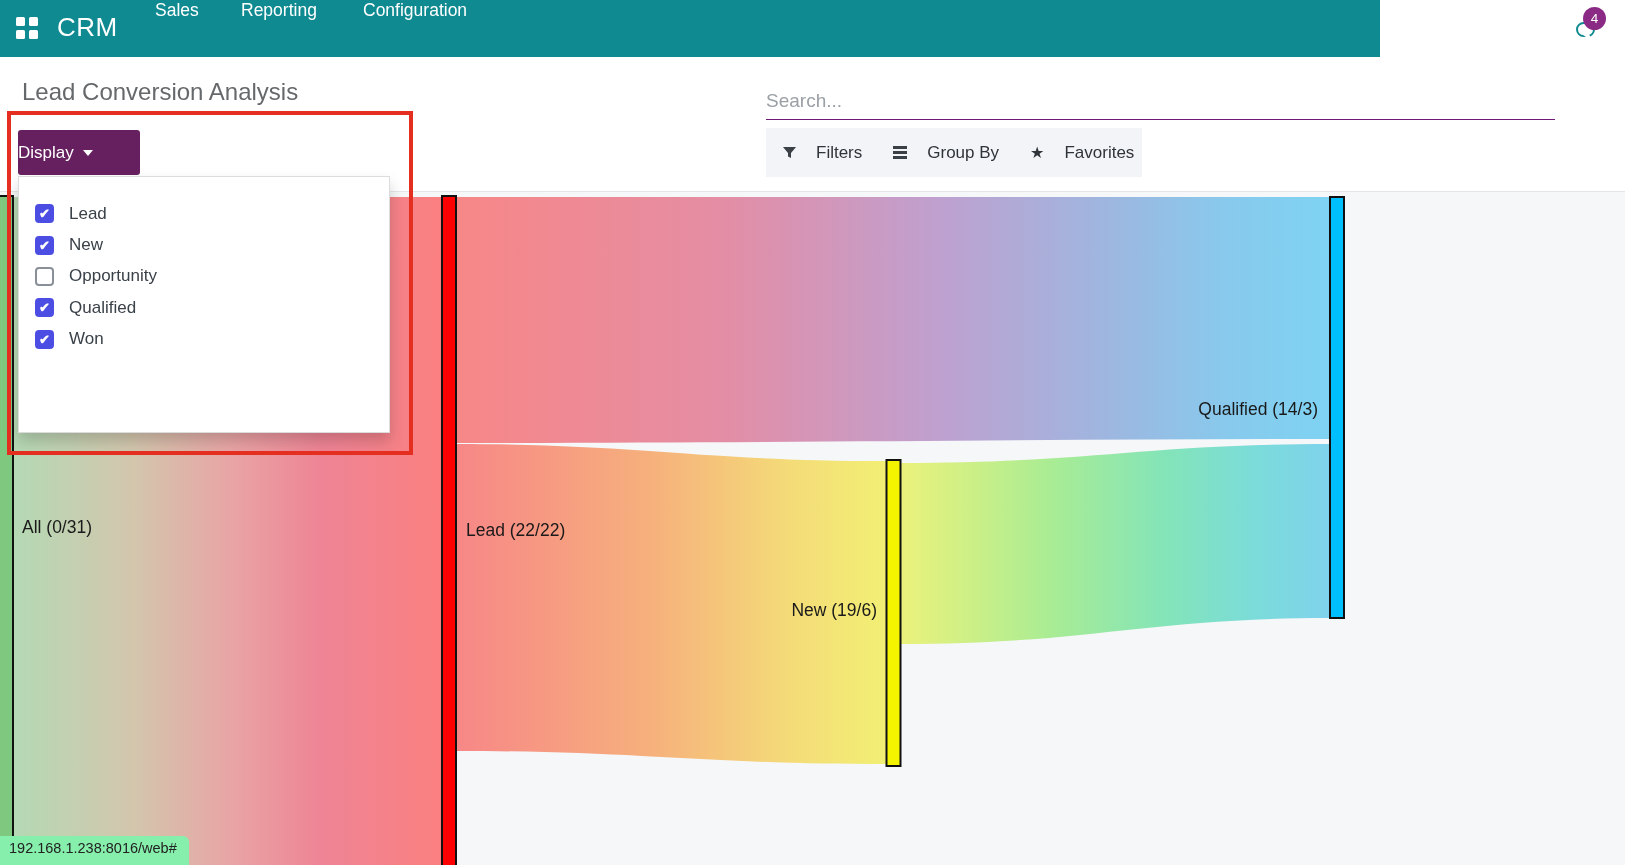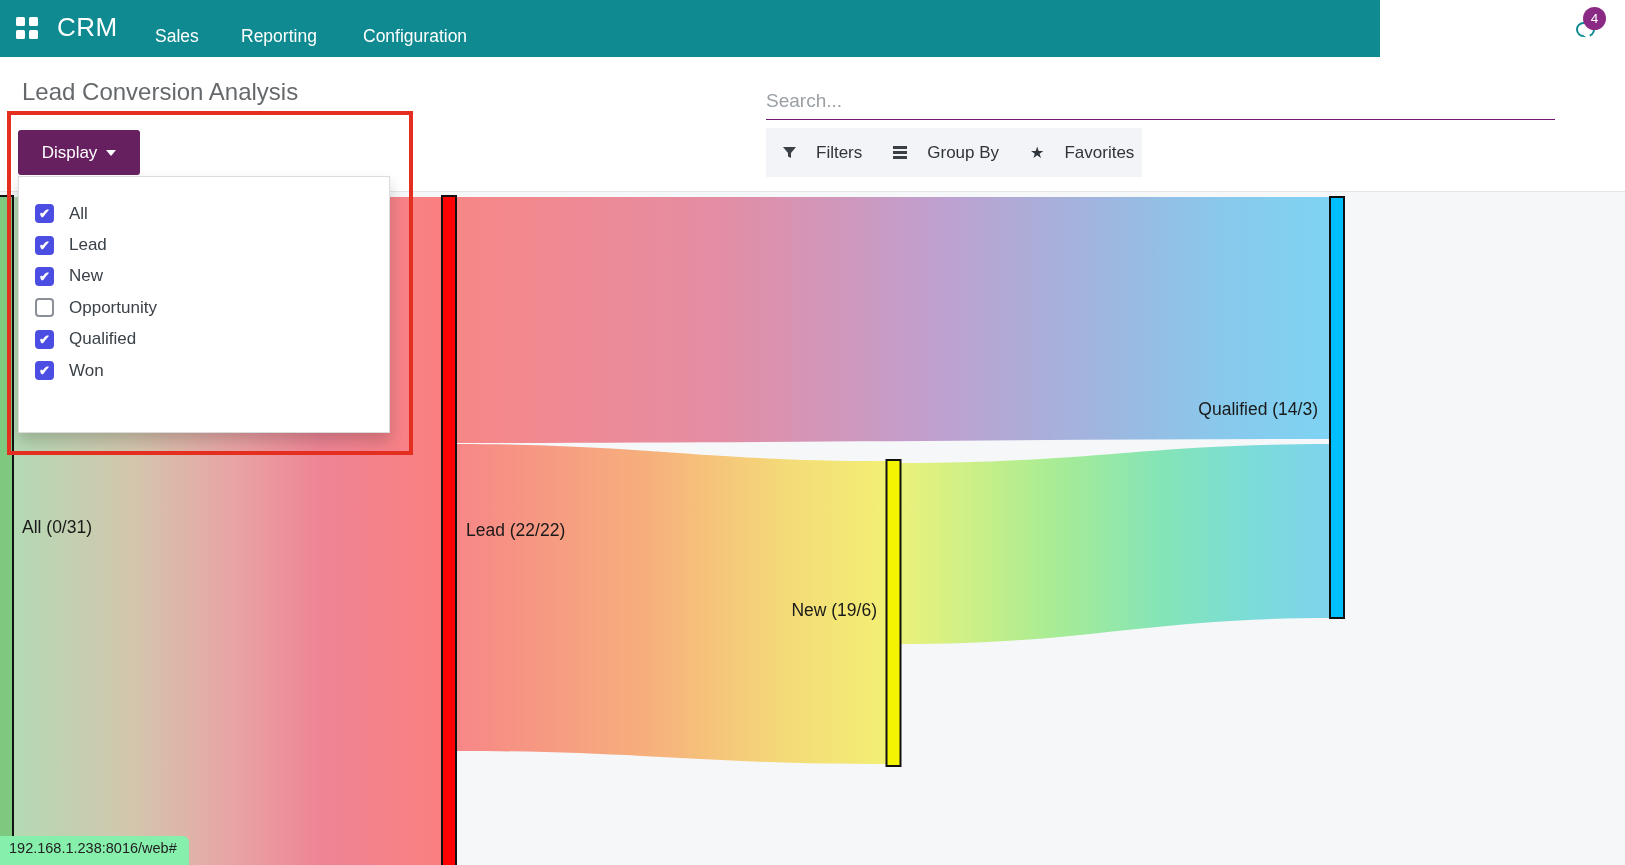--- a/index.html
+++ b/index.html
@@ -11,21 +11,21 @@
 
   
   .navbar { position:absolute; left:0; top:0; width:1380px; height:57px;
             background:#0f8a91; z-index:50; }
   .apps-grid { position:absolute; left:16px; top:17px; width:22px; height:22px;
                display:grid; grid-template-columns:9px 9px; grid-template-rows:9px 9px;
                gap:4px; cursor:pointer; }
   .apps-grid span { background:#fff; border-radius:1.5px; }
   .brand { position:absolute; left:57px; top:12px; color:#fff; font-size:26px;
            font-weight:500; letter-spacing:.5px; }
-  .nav-item { position:absolute; top:26px; color:#fff; font-size:17.5px; cursor:pointer; }
+  .nav-item { position:absolute; top:0; color:#fff; font-size:17.5px; cursor:pointer; }
   .nav-sales { left:155px; } .nav-reporting { left:241px; } .nav-config { left:363px; }
   .chat-wrap { position:absolute; left:1558px; top:12px; width:48px; height:34px; cursor:pointer; }
   .badge { position:absolute; left:1583px; top:7px; width:23px; height:23px;
            background:#8a2a85; border-radius:50%; color:#fff; font-size:13.5px;
            display:flex; align-items:center; justify-content:center; z-index:51; }
 
   
   .page-title { position:absolute; left:22px; top:78px; font-size:24px; color:#66696c; }
   .search-box { position:absolute; left:766px; top:82px; width:789px; height:38px;
                 border-bottom:1px solid #701a75; }
@@ -44,21 +44,21 @@
   .chart-area { position:absolute; left:0; top:191px; width:1625px; height:674px;
                 background:#f6f7f9; border-top:1px solid #e3e5e8; z-index:1; }
 
   
   .annotation-rect { position:absolute; left:7px; top:111px; width:406px; height:344px;
                      border:4px solid #e42e20; z-index:40; pointer-events:none; }
 
   
   .display-btn { position:absolute; left:18px; top:130px; width:122px; height:45px;
                  background:#67205f; color:#fff; font-size:17px; border:none; border-radius:3px;
-                 display:flex; align-items:center; justify-content:center; gap:9px;
+                 display:flex; align-items:center; gap:9px;
                  cursor:pointer; z-index:45; font-family:"Liberation Sans", sans-serif; }
   .caret { width:0; height:0; border-left:5.5px solid transparent;
            border-right:5.5px solid transparent; border-top:6px solid #fff; }
   .dropdown-panel { position:absolute; left:18px; top:176px; width:372px; height:257px;
                     background:#fff; border:1px solid #dcdcdc;
                     box-shadow:0 8px 14px rgba(0,0,0,.18);
                     z-index:35; padding:21px 0 0 16px; }
   .drow { height:31.4px; display:flex; align-items:center; cursor:pointer; }
   .cb { width:19px; height:19px; border-radius:4px; border:2px solid #8a8f98; background:#fff;
         display:flex; align-items:center; justify-content:center; flex:0 0 19px; }
@@ -176,24 +176,20 @@
 <div class="annotation-rect"></div>
 
 <button class="display-btn">
   <span>Display</span>
   <span class="caret"></span>
 </button>
 
 <div class="dropdown-panel">
   <div class="drow" data-checked="true">
     <span class="cb"></span>
-    <span class="dlabel">All</span>
-  </div>
-  <div class="drow" data-checked="true">
-    <span class="cb"></span>
     <span class="dlabel">Lead</span>
   </div>
   <div class="drow" data-checked="true">
     <span class="cb"></span>
     <span class="dlabel">New</span>
   </div>
   <div class="drow" data-checked="false">
     <span class="cb"></span>
     <span class="dlabel">Opportunity</span>
   </div>

